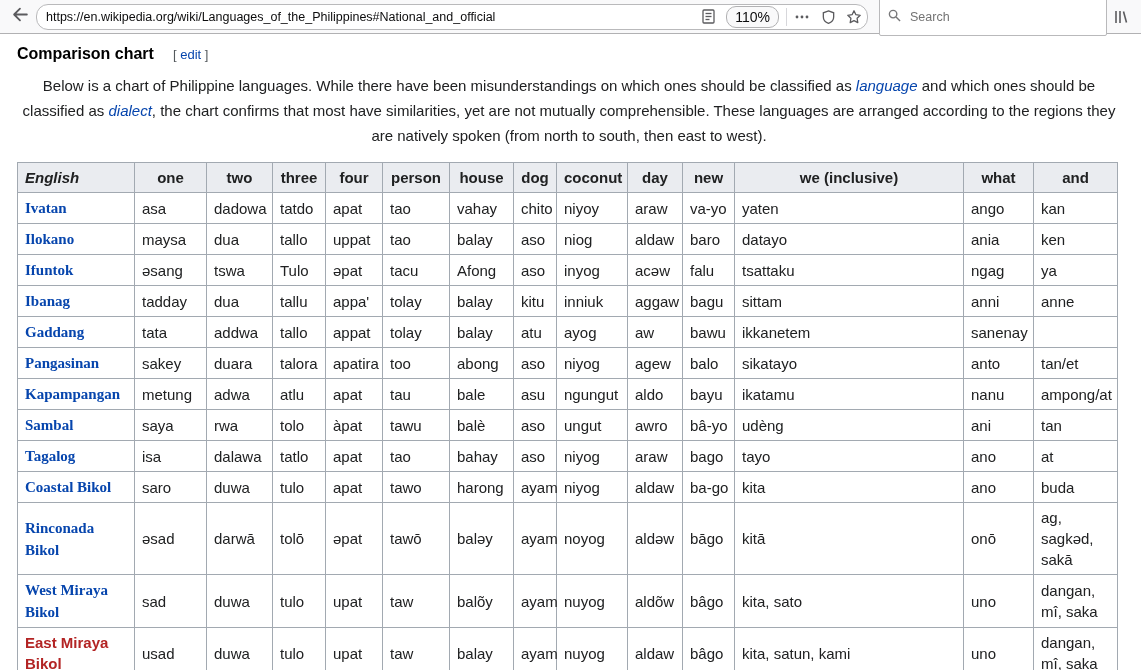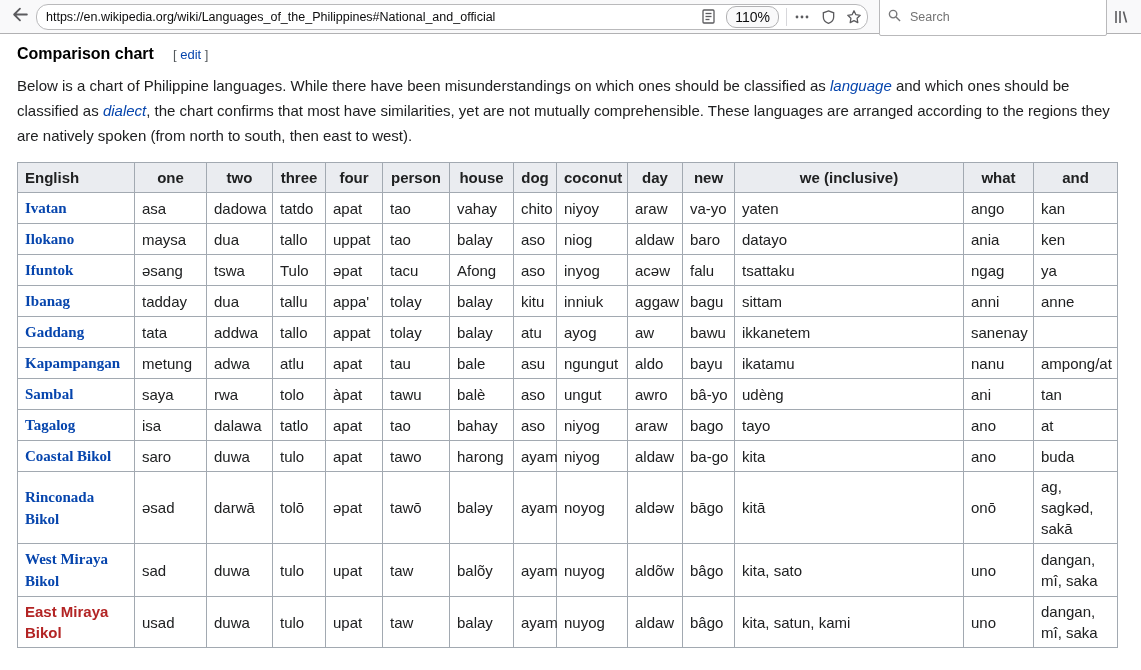--- a/index.html
+++ b/index.html
@@ -56,34 +56,34 @@
     font-family: "Liberation Sans", sans-serif; font-size: 12.5px; color: #0c0c0d;
   }
   .search-input::placeholder { color: #737373; }
   .right-icons { display: flex; align-items: center; margin-left: auto; gap: 8px; padding-right: 4px; }
 
   
   .content { padding: 7px 20px 0 17px; }
   .section-heading { font-size: 16px; font-weight: bold; color: #000; margin: 4px 0 10px; }
   .edit-section { font-size: 13px; font-weight: normal; color: #54595d; margin-left: 7px; padding-left: 12px; }
   .edit-link { color: #0645ad; text-decoration: none; }
-  .intro { font-size: 15px; line-height: 25px; margin: 0 0 14px; }
+  .intro { font-size: 15px; line-height: 25px; margin: 0 0 14px; text-align: center; }
   .inline-link { color: #0645ad; font-style: italic; text-decoration: none; }
 
   
   table.lang-table {
     border-collapse: collapse; table-layout: fixed; width: 1100px;
     font-size: 15px; color: #202122;
   }
   .lang-table th, .lang-table td {
     border: 1px solid #a2a9b1; padding: 4px 7px;
     vertical-align: middle; line-height: 21px;
   }
   .lang-table th { background: #eaecf0; font-weight: bold; text-align: center; }
-  .lang-table th:first-child { text-align: left; }
+  .lang-table th:first-child { text-align: left; font-style: italic; }
   .lang-table td { text-align: left; white-space: nowrap; overflow: visible; }
   .lang-table td.wrap { white-space: normal; }
   .lang-link { font-weight: bold; text-decoration: none; }
   .blue-link { color: #0645ad; font-family: Liberation Serif, serif; }
   .red-link { color: #b32424; }
 </style>
 </head>
 <body>
 
 <div class="toolbar">
@@ -280,20 +280,36 @@
           <td>balay</td>
           <td>atu</td>
           <td>ayog</td>
           <td>aw</td>
           <td>bawu</td>
           <td>ikkanetem</td>
           <td>sanenay</td>
           <td class="wrap"></td>
         </tr>
         <tr>
+          <td class="wrap"><a href="#" class="lang-link blue-link">Pangasinan</a></td>
+          <td>sakey</td>
+          <td>duara</td>
+          <td>talora</td>
+          <td>apatira</td>
+          <td>too</td>
+          <td>abong</td>
+          <td>aso</td>
+          <td>niyog</td>
+          <td>agew</td>
+          <td>balo</td>
+          <td>sikatayo</td>
+          <td>anto</td>
+          <td class="wrap">tan/et</td>
+        </tr>
+        <tr>
           <td class="wrap"><a href="#" class="lang-link blue-link">Kapampangan</a></td>
           <td>metung</td>
           <td>adwa</td>
           <td>atlu</td>
           <td>apat</td>
           <td>tau</td>
           <td>bale</td>
           <td>asu</td>
           <td>ngungut</td>
           <td>aldo</td>

